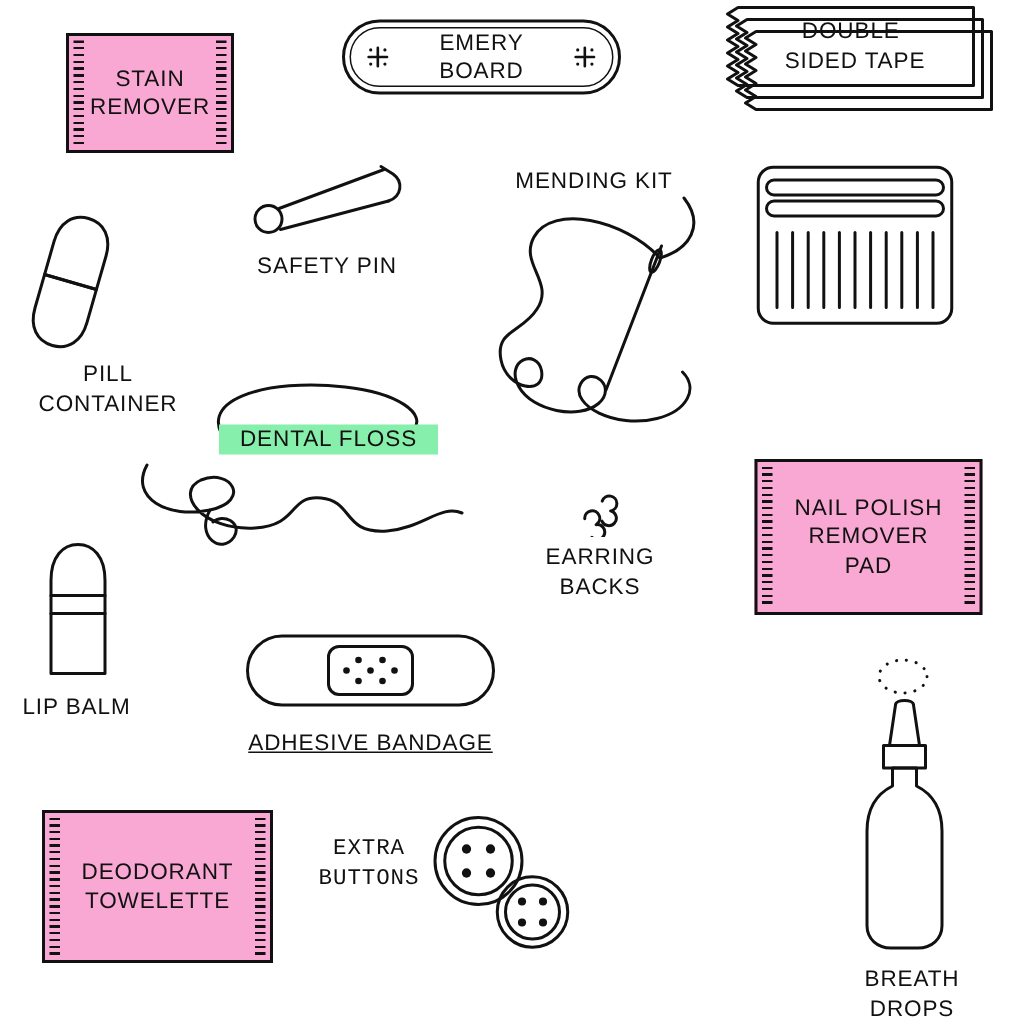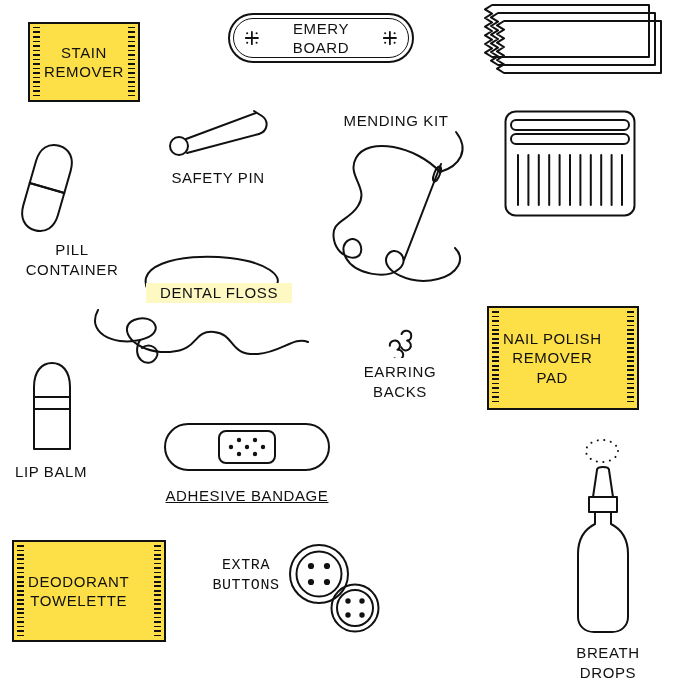--- a/index.html
+++ b/index.html
@@ -10,40 +10,40 @@
   .item{position:absolute;}
   .label{
     display:block;text-align:center;font-size:15px;line-height:1.3;
     letter-spacing:.6px;color:#111;white-space:pre-line;
   }
   svg{display:block;}
   svg *{vector-effect:none;}
   .stroke{fill:none;stroke:#111;stroke-width:2;stroke-linecap:round;stroke-linejoin:round;}
   
   .packet{
-    position:relative;width:100%;height:100%;border:2px solid #111;background:#fde047;
-    display:flex;align-items:center;box-sizing:border-box;
+    position:relative;width:100%;height:100%;border:2px solid #111;background:#f9a8d4;
+    display:flex;align-items:center;justify-content:center;box-sizing:border-box;margin-left:16px;
   }
   .packet::before,.packet::after{
     content:"";position:absolute;top:3px;bottom:3px;width:7px;
     background:repeating-linear-gradient(to bottom,#111 0 1.5px,transparent 1.5px 4.5px);
   }
   .packet::before{left:3px;}
   .packet::after{right:3px;}
   .packet .label{padding:0 14px;}
   
   .pill-outline{
     width:100%;height:100%;border:2px solid #111;border-radius:26px;box-sizing:border-box;background:#fff;
   }
   .pill-inner{
     margin:3px;height:calc(100% - 6px);border:1.5px solid #111;border-radius:21px;box-sizing:border-box;
     display:flex;align-items:center;justify-content:flex-start;gap:10px;padding:0 10px;
   }
   .overlay-label{position:absolute;}
-  .bg-white{background:#fef9c3;padding:0 3px;}
+  .bg-white{background:#86efac;padding:0 3px;}
 </style>
 </head>
 <body>
 
 <div class="canvas">
 
   <div class="item" style="left:28px;top:22px;width:112px;height:80px;">
     <div class="packet">
       <span class="label">STAIN
 REMOVER</span>
@@ -71,20 +71,22 @@
       </div>
     </div>
   </div>
 
   <div class="item" style="left:477px;top:3px;width:188px;height:74px;">
     <svg width="188" height="74" viewBox="0 0 188 74">
       <path class="stroke" fill="#fff" d="M27,18 H184 V70 H27 l-7,-4.33 l7,-4.34 l-7,-4.33 l7,-4.34 l-7,-4.33 l7,-4.34 l-7,-4.33 l7,-4.34 l-7,-4.33 l7,-4.34 l-7,-4.33 l7,-4.34 Z"></path>
       <path class="stroke" fill="#fff" d="M21,10 H178 V62 H21 l-7,-4.33 l7,-4.34 l-7,-4.33 l7,-4.34 l-7,-4.33 l7,-4.34 l-7,-4.33 l7,-4.34 l-7,-4.33 l7,-4.34 l-7,-4.33 l7,-4.34 Z"></path>
       <path class="stroke" fill="#fff" d="M15,2 H172 V54 H15 l-7,-4.33 l7,-4.34 l-7,-4.33 l7,-4.34 l-7,-4.33 l7,-4.34 l-7,-4.33 l7,-4.34 l-7,-4.33 l7,-4.34 l-7,-4.33 l7,-4.34 Z"></path>
     </svg>
+    <span class="label overlay-label" style="left:18px;top:8px;width:150px;">DOUBLE-
+SIDED TAPE</span>
   </div>
 
   <div class="item" style="left:166px;top:104px;">
     <svg width="104" height="58" viewBox="0 0 104 58">
       <circle class="stroke" cx="13" cy="42" r="9"></circle>
       <path class="stroke" d="M20,35 L90,9"></path>
       <path class="stroke" d="M21,49 L93,30"></path>
       <path class="stroke" d="M93,30 C102,27 103,17 96,12 L88,7"></path>
     </svg>
   </div>

